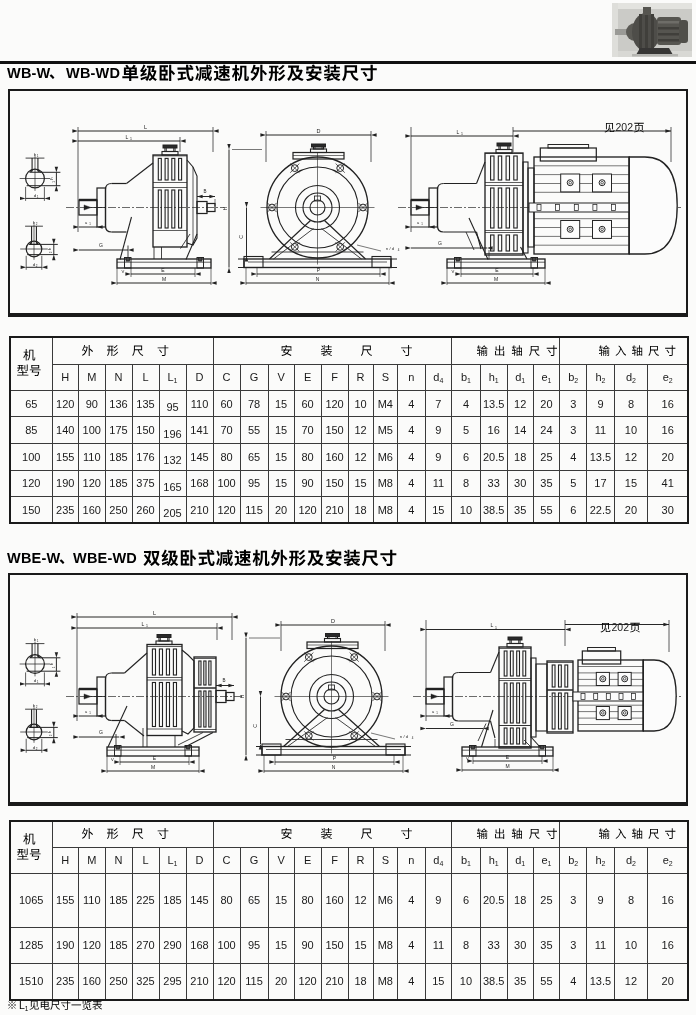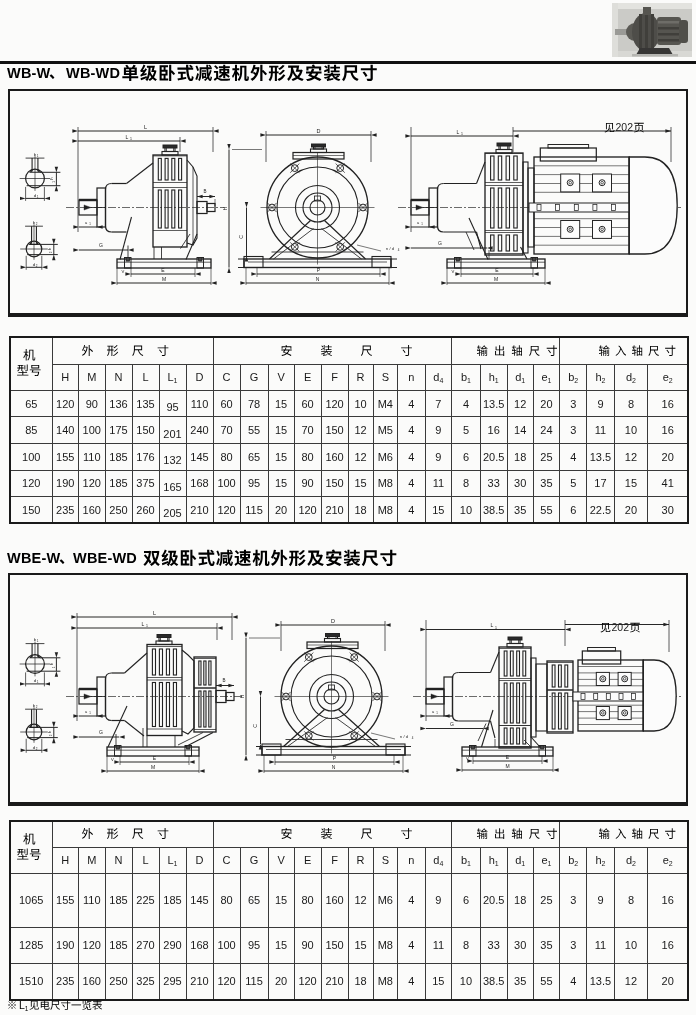--- a/index.html
+++ b/index.html
@@ -564,22 +564,22 @@
           <td>9</td>
           <td>8</td>
           <td>16</td>
         </tr>
 <tr style="height:26.6px">
           <td>85</td>
           <td>140</td>
           <td>100</td>
           <td>175</td>
           <td>150</td>
-          <td style="padding-top:7px">201</td>
-          <td>240</td>
+          <td style="padding-top:7px">196</td>
+          <td>141</td>
           <td>70</td>
           <td>55</td>
           <td>15</td>
           <td>70</td>
           <td>150</td>
           <td>12</td>
           <td>M5</td>
           <td>4</td>
           <td>9</td>
           <td>5</td>

